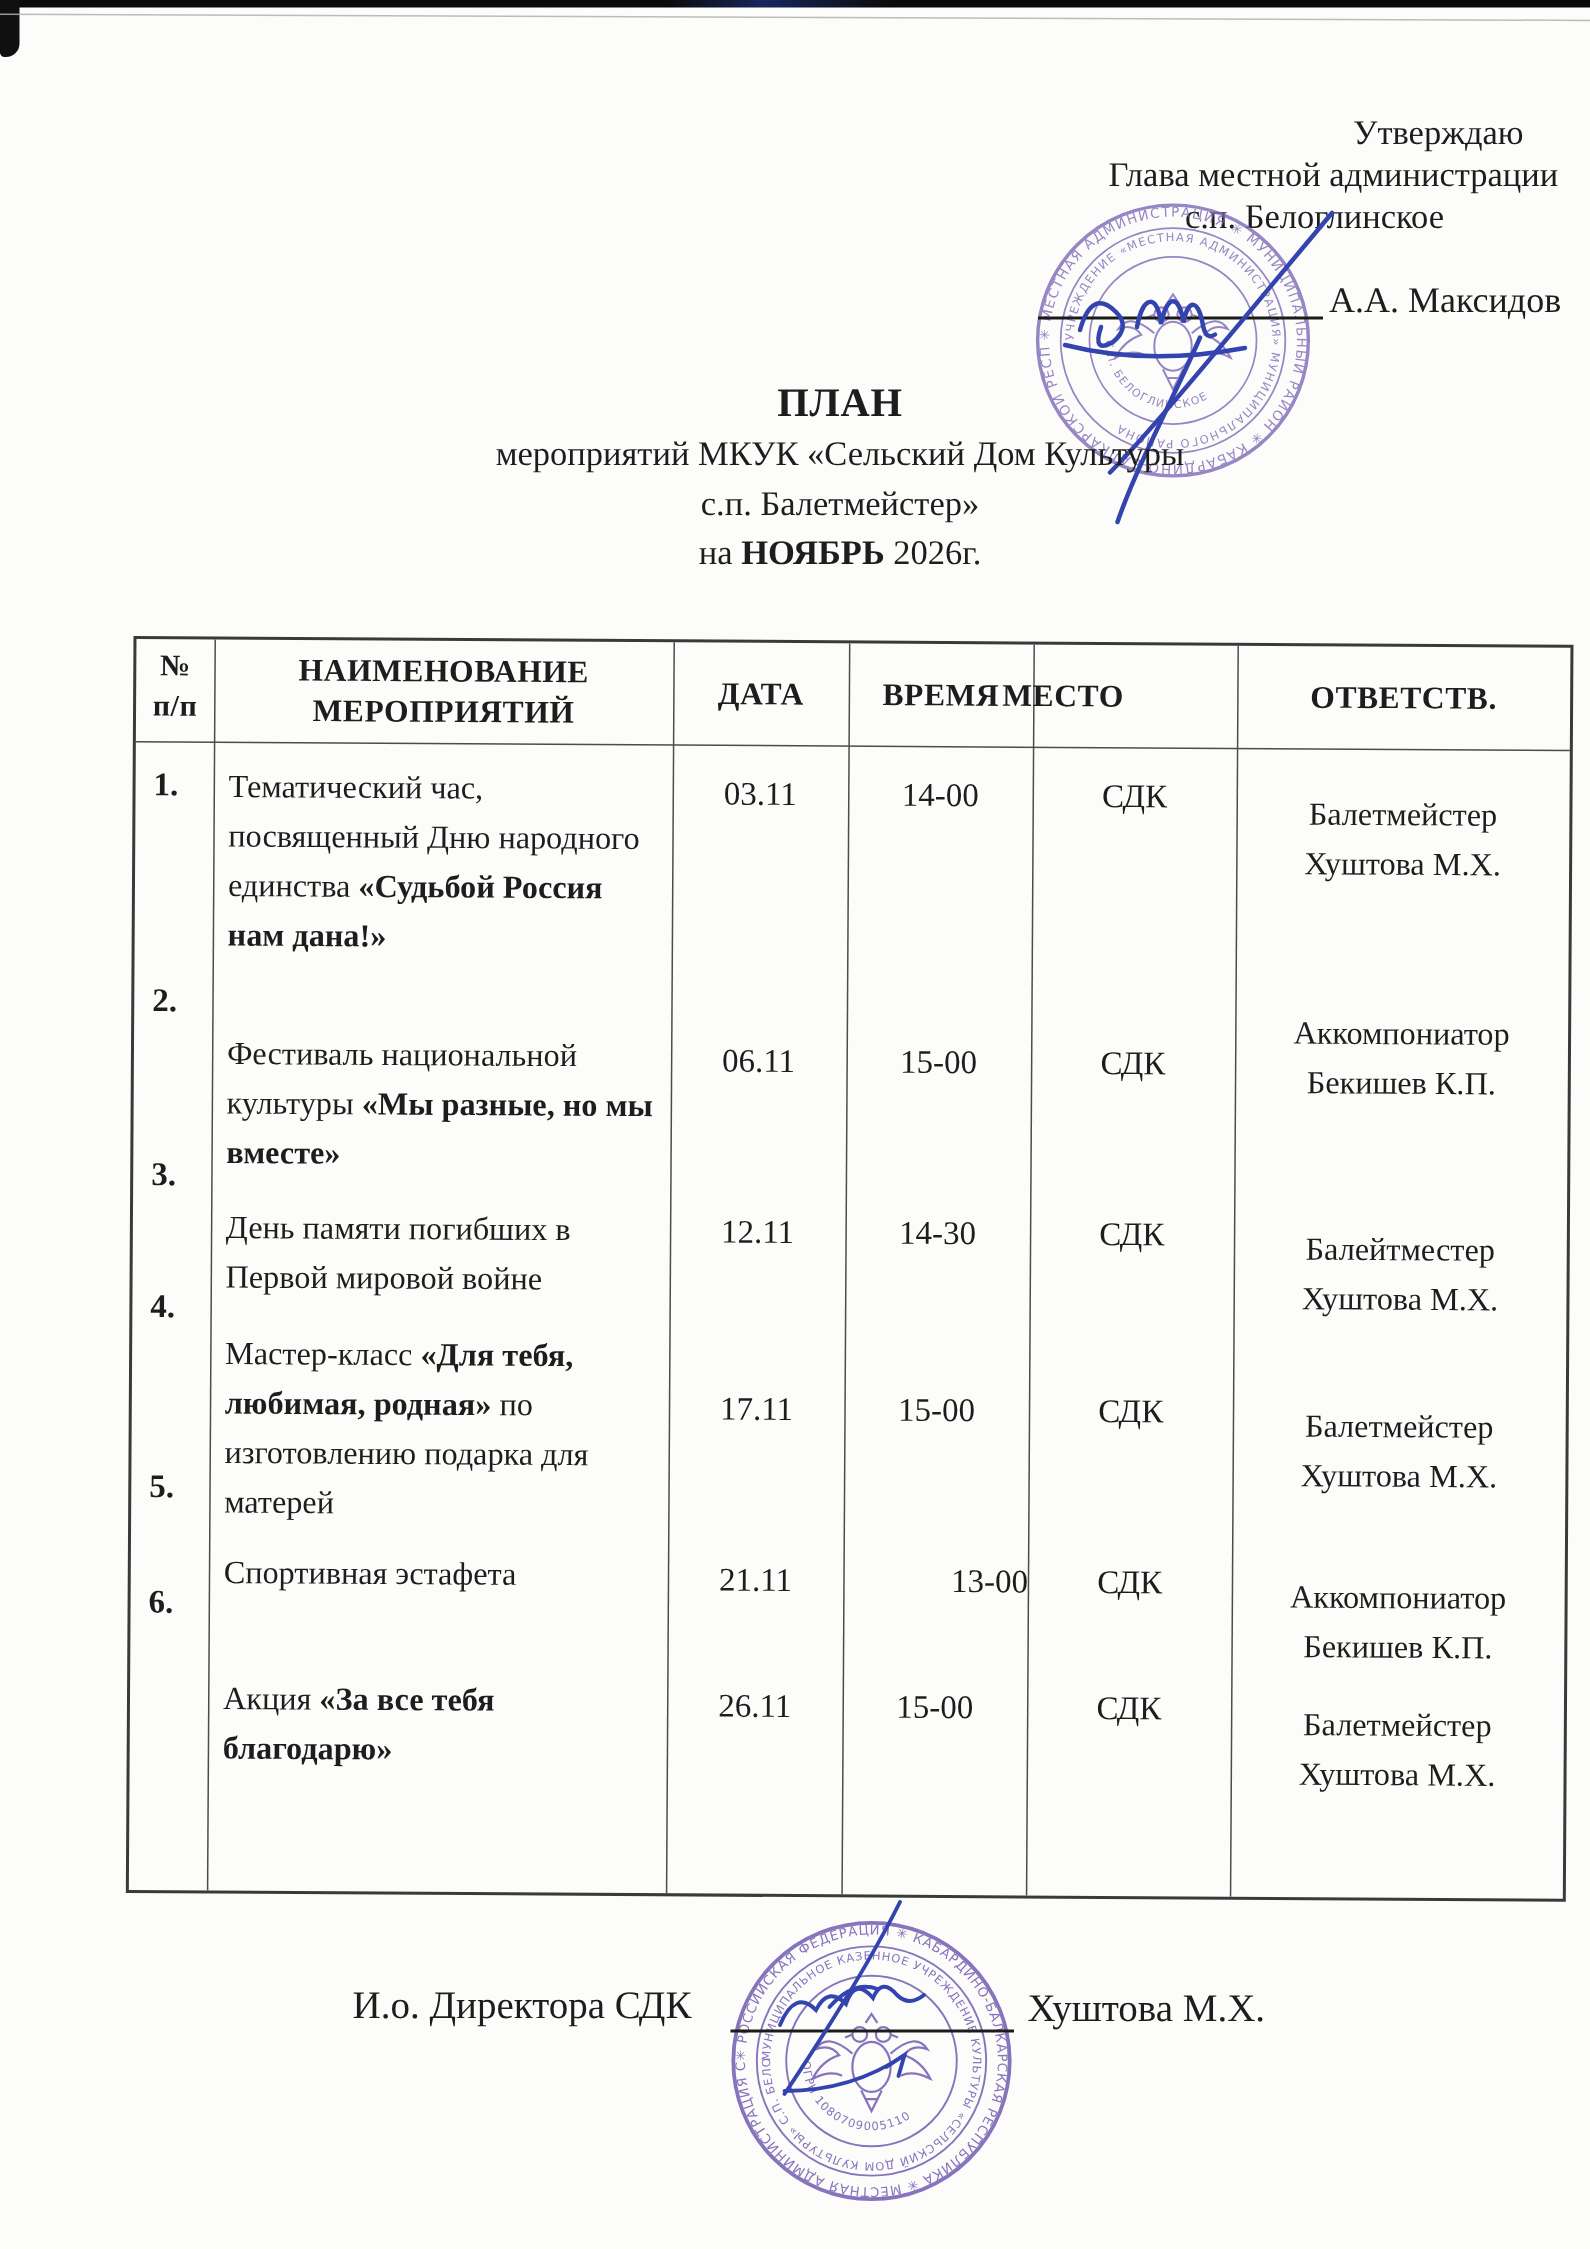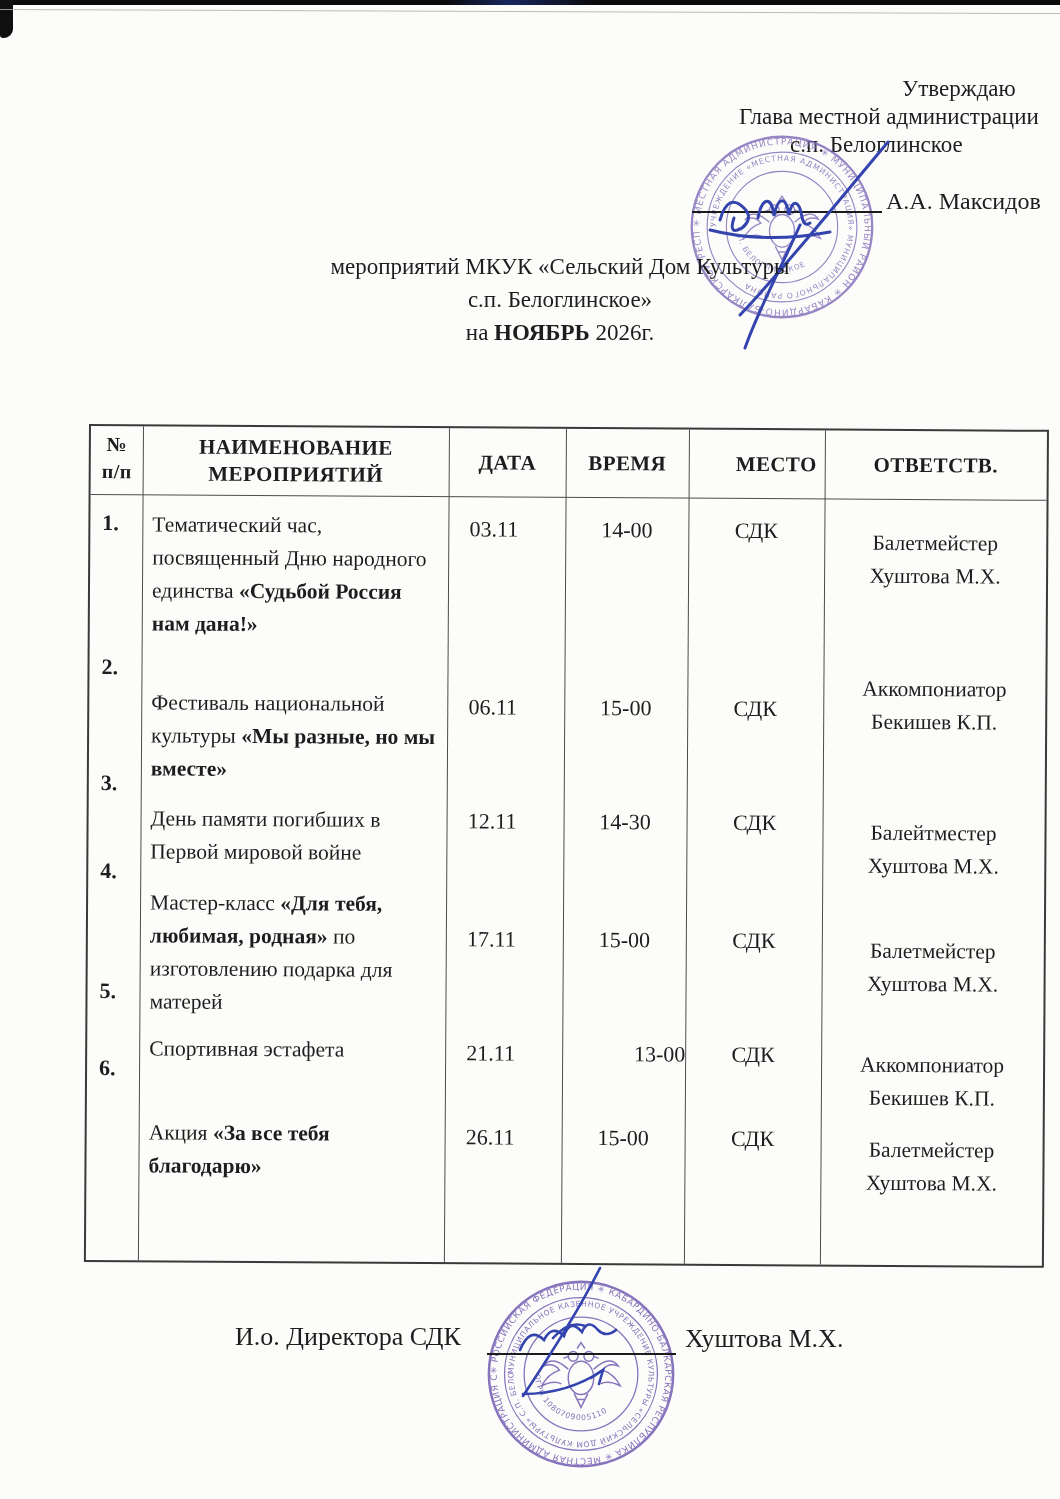--- a/index.html
+++ b/index.html
@@ -25,21 +25,21 @@
   
   .grid{left:89px;top:424px;width:956px;height:834px;border:2px solid #3a3a3a;
     transform:rotate(0.35deg);transform-origin:0 0;}
   .vline{position:absolute;top:0;bottom:0;width:1px;background:#4c4c4c;}
   .hline{position:absolute;left:0;right:0;top:68px;height:1px;background:#4c4c4c;}
   .hcell{position:absolute;text-align:center;font-weight:bold;font-size:21px;letter-spacing:.4px;line-height:27px;}
   .num{position:absolute;left:12px;width:40px;font-weight:bold;font-size:22px;}
   .name-cell{position:absolute;left:62px;width:290px;font-size:21.5px;line-height:33px;}
   .dcell{position:absolute;text-align:center;font-size:22px;}
   .rcell{position:absolute;left:734px;width:222px;text-align:center;font-size:21.5px;line-height:33px;}
-  .c-date{left:345px;width:117px;}
+  .c-date{left:358px;width:117px;}
   .c-time{left:475px;width:123px;}
   .c-place{left:598px;width:136px;text-align:center;}
   
   .sigline{position:absolute;height:2px;background:#1b1b1b;}
   .stamp{color:#7a66b6;}
   .sig{color:#3444ae;}
   
   .foot{font-size:26px;}
 </style>
 </head>
@@ -86,22 +86,23 @@
     <path d="M 100,195 C 130,165 195,85 248,22"></path>
     <path d="M 160,105 C 145,140 118,190 105,228"></path>
     <path d="M 80,100 q 8,-28 24,-12 q 10,10 -2,20 q -14,8 -8,-10"></path>
     <path d="M 118,98 c 4,-22 14,-22 16,-2 c 4,-20 12,-20 15,-1 c 3,-16 10,-16 13,2 q 2,10 8,6"></path>
     <path d="M 70,110 q 55,14 120,2"></path>
   </g>
 </svg>
 <div class="t" style="left:886px;top:188px;font-size:24px;">А.А. Максидов</div>
 
 <div class="abs title-wrap">
+  <div class="title-main">ПЛАН</div>
   <div class="title-sub">мероприятий МКУК «Сельский Дом Культуры</div>
-  <div class="title-sub">с.п. Белоглинское»</div>
+  <div class="title-sub">с.п. Балетмейстер»</div>
   <div class="title-sub"><span>на  </span><b>НОЯБРЬ</b><span> 2026г.</span></div>
 </div>
 
 <div class="abs grid">
   <div class="vline" style="left:52px;"></div>
   <div class="vline" style="left:358px;"></div>
   <div class="vline" style="left:475px;"></div>
   <div class="vline" style="left:598px;"></div>
   <div class="vline" style="left:734px;"></div>
   <div class="hline"></div>
@@ -109,21 +110,21 @@
   <div class="hcell" style="left:0;width:52px;top:5px;font-size:20px;">
     <div>№</div>
     <div>п/п</div>
   </div>
   <div class="hcell" style="left:52px;width:306px;top:7px;">
     <div>НАИМЕНОВАНИЕ</div>
     <div>МЕРОПРИЯТИЙ</div>
   </div>
   <div class="hcell" style="left:358px;width:117px;top:21px;">ДАТА</div>
   <div class="hcell" style="left:475px;width:123px;top:21px;">ВРЕМЯ</div>
-  <div class="hcell" style="left:618px;width:108px;top:21px;text-align:right;">МЕСТО</div>
+  <div class="hcell" style="left:564px;width:108px;top:21px;">МЕСТО</div>
   <div class="hcell" style="left:734px;width:222px;top:21px;">ОТВЕТСТВ.</div>
 
   <div class="num" style="top:84px;">1.</div>
   <div class="num" style="top:228px;">2.</div>
   <div class="num" style="top:344px;">3.</div>
   <div class="num" style="top:432px;">4.</div>
   <div class="num" style="top:552px;">5.</div>
   <div class="num" style="top:629px;">6.</div>
 
   <div class="name-cell" style="top:82px;"><span>Тематический час, посвященный Дню народного единства </span><b>«Судьбой Россия нам дана!»</b><span></span></div>

